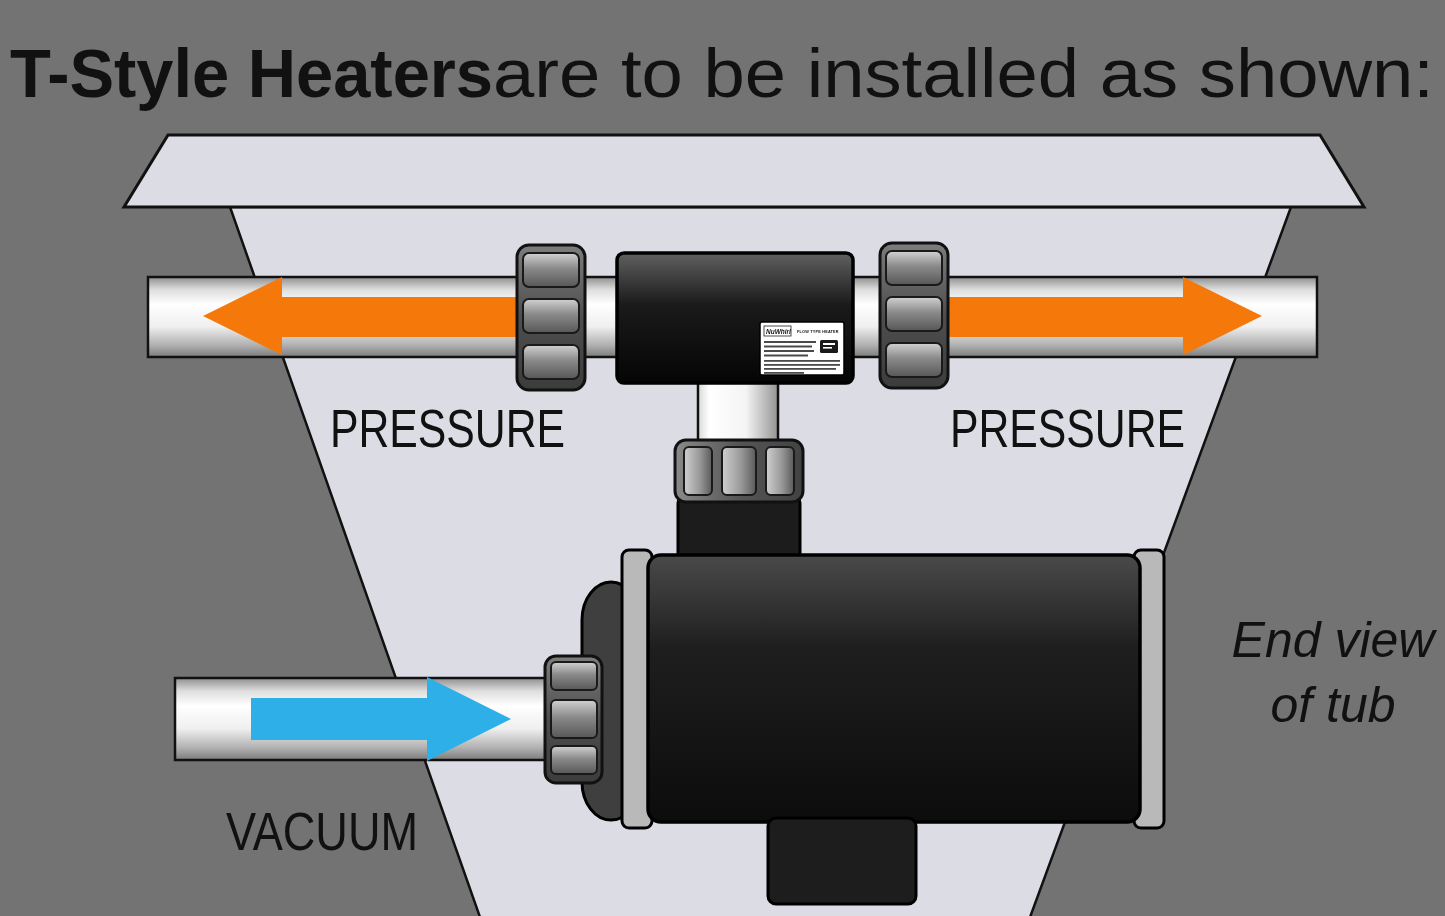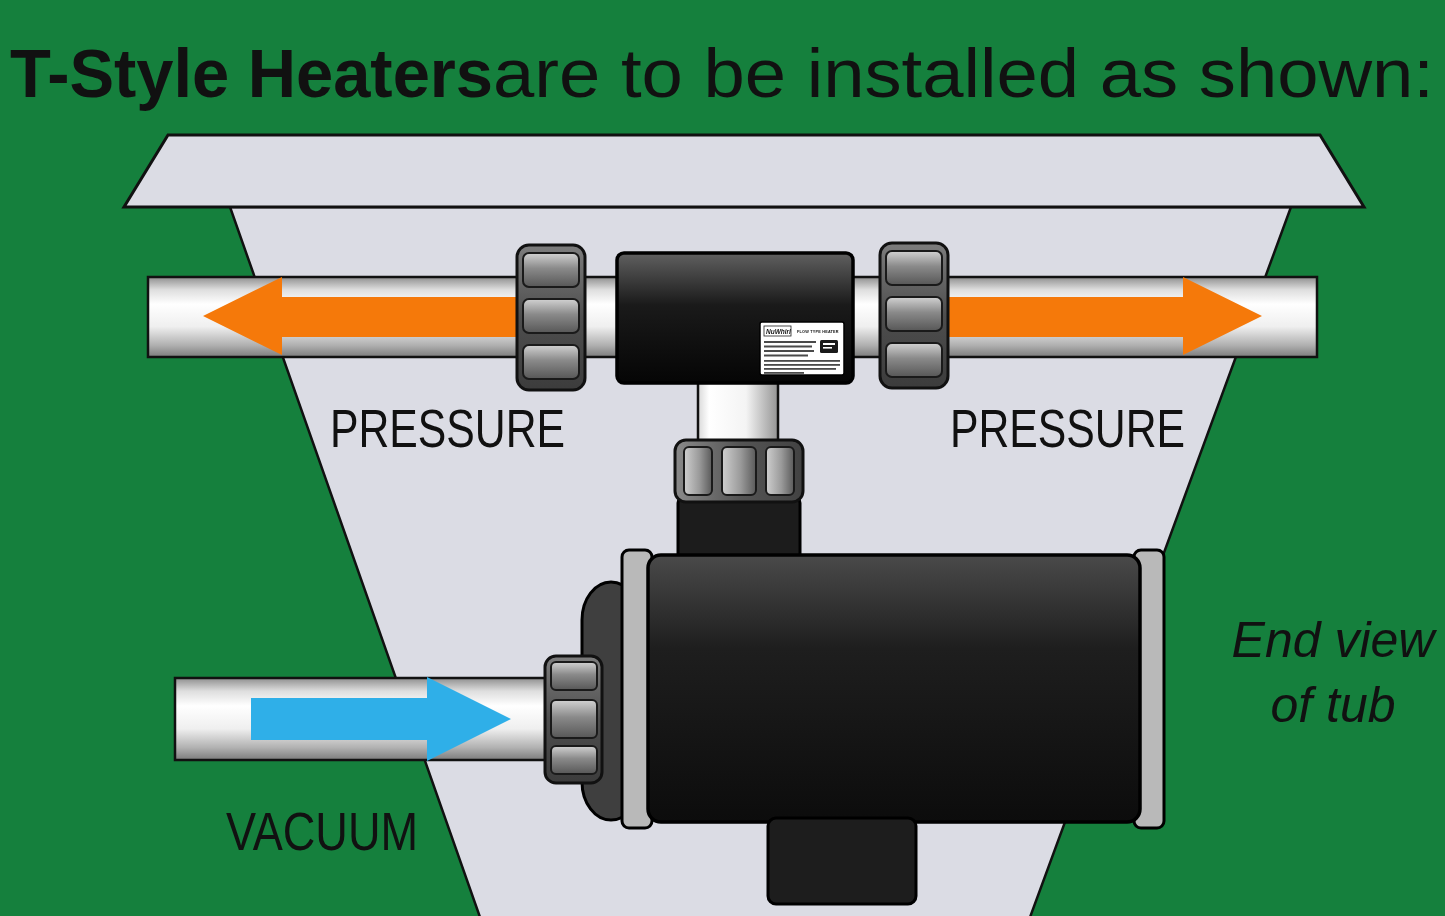--- a/index.html
+++ b/index.html
@@ -1,16 +1,16 @@
 <!DOCTYPE html>
 <html><head>
 <meta charset="utf-8">
 <style>
   html,body{margin:0;padding:0;background:#ffffff;}
-  #stage{position:relative;width:1445px;height:916px;background:#15803d;overflow:hidden;
+  #stage{position:relative;width:1445px;height:916px;background:#737373;overflow:hidden;
          font-family:"Liberation Sans", sans-serif;}
   svg{position:absolute;inset:0;display:block;}
   .outline{stroke:#111111;}
   text{fill:#111111;}
   .diagram-label{font-size:54px;letter-spacing:0px;}
   .italic-label{font-size:50px;font-style:italic;}
   .title-bold{font-size:68px;font-weight:700;}
   .title-rest{font-size:68px;font-weight:400;}
   .finebar{fill:#4a4a4a;}
 </style>

